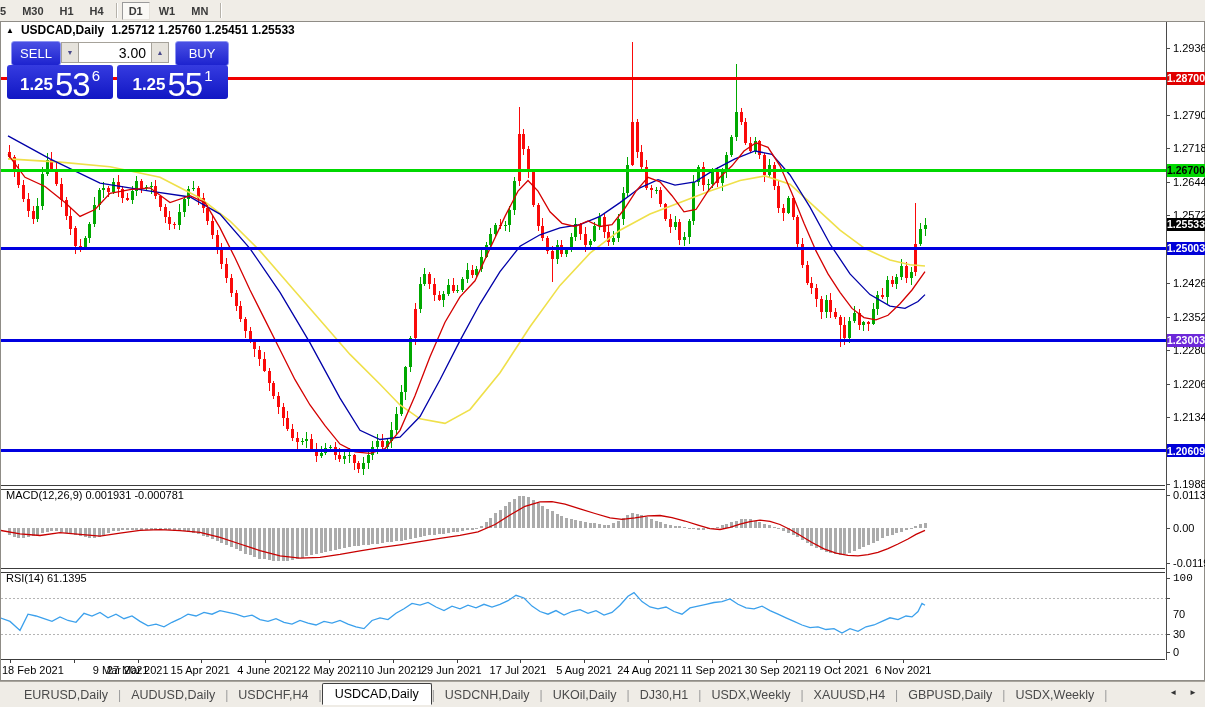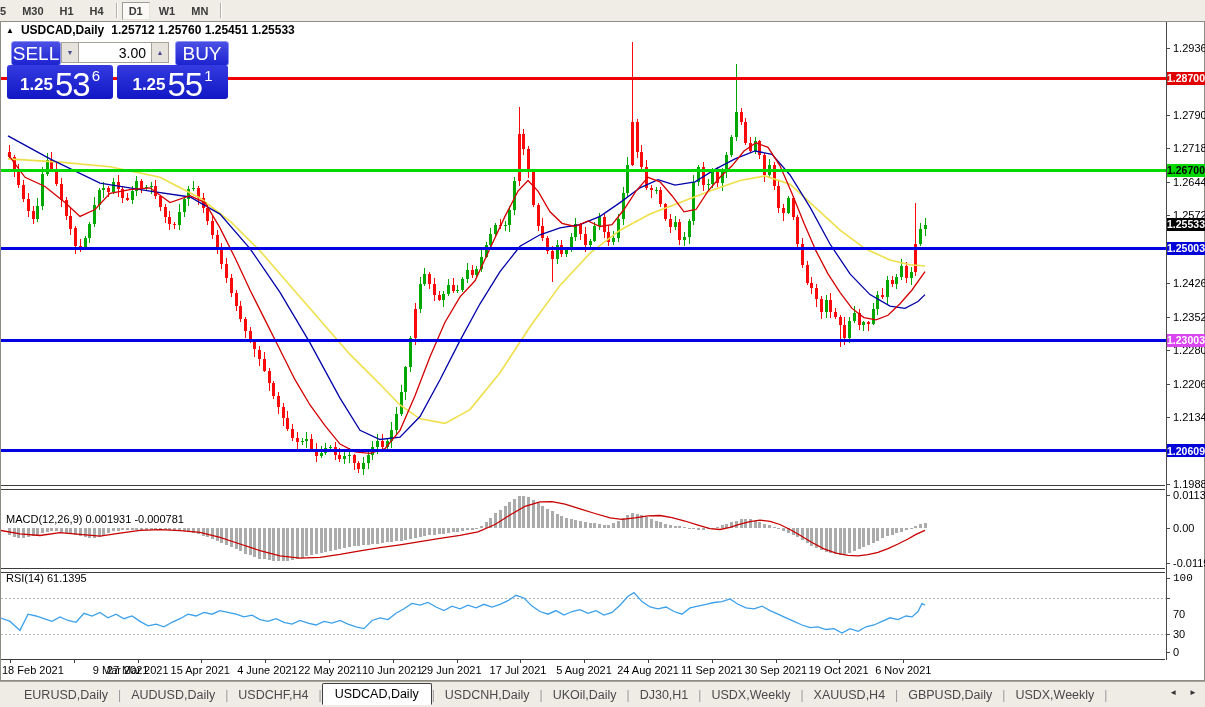--- a/index.html
+++ b/index.html
@@ -27,21 +27,21 @@
   .ax-tick{position:absolute;left:-1px;width:4px;height:1px;background:#4a4a4a;}
   .ax-lbl{position:absolute;left:6px;font-size:11px;color:#000;white-space:nowrap;}
   .ax-badge{position:absolute;left:0px;width:38px;height:13px;font-size:10.5px;font-weight:bold;
             display:flex;align-items:center;justify-content:center;white-space:nowrap;}
   
   .date-tick{position:absolute;width:1px;height:3px;background:#3c3c3c;top:660px;z-index:3;}
   .date-lbl{position:absolute;top:664px;font-size:11px;color:#000;white-space:nowrap;z-index:3;}
   
   #trade-panel{position:absolute;left:7px;top:40px;width:221px;height:59px;z-index:6;}
   .tp-btn{position:absolute;height:23px;top:1px;border:1px solid #8D95F2;border-radius:3px;color:#fff;
-          font-size:19px;display:flex;align-items:center;justify-content:center;cursor:pointer;
+          font-size:13px;display:flex;align-items:center;justify-content:center;cursor:pointer;
           background:linear-gradient(#4a50e4,#1d23cf);}
   .spin-btn{position:absolute;top:2px;width:18px;height:21px;background:#E6E3DC;border:1px solid #A6A29A;
             display:flex;align-items:center;justify-content:center;font-size:7px;color:#4a4a8a;cursor:pointer;box-sizing:border-box;}
   #spin-field{position:absolute;left:72px;top:2px;width:72px;height:21px;background:#fff;
               border-top:1px solid #A6A29A;border-bottom:1px solid #A6A29A;box-sizing:border-box;
               font-size:14px;color:#000;text-align:right;padding:2px 5px 0 0;}
   .price-box{position:absolute;top:25px;height:34px;border-radius:3px;color:#fff;
              background:linear-gradient(#353BE0,#1117C4);display:flex;align-items:flex-end;justify-content:center;cursor:pointer;}
   .price-box .sm{font-size:17px;font-weight:bold;margin:0 2px 4px 0;}
   .price-box .bg{font-size:33px;line-height:29px;letter-spacing:-1px;}
@@ -675,21 +675,21 @@
       <rect x="890.64" y="528.0" width="3" height="6.6" fill="#ABABAB" shape-rendering="crispEdges"></rect>
       <rect x="895.3599999999999" y="528.0" width="3" height="5.0" fill="#ABABAB" shape-rendering="crispEdges"></rect>
       <rect x="900.0799999999999" y="528.0" width="3" height="3.5" fill="#ABABAB" shape-rendering="crispEdges"></rect>
       <rect x="904.8" y="528.0" width="3" height="2.1" fill="#ABABAB" shape-rendering="crispEdges"></rect>
       <rect x="909.52" y="528.0" width="3" height="1.0" fill="#ABABAB" shape-rendering="crispEdges"></rect>
       <rect x="914.24" y="526.0" width="3" height="2.0" fill="#ABABAB" shape-rendering="crispEdges"></rect>
       <rect x="918.9599999999999" y="524.2" width="3" height="3.8" fill="#ABABAB" shape-rendering="crispEdges"></rect>
       <rect x="923.68" y="522.9" width="3" height="5.1" fill="#ABABAB" shape-rendering="crispEdges"></rect>
       <polyline points="0.0,530.3 20.0,533.8 40.0,535.5 60.0,532.6 80.0,534.4 100.0,536.1 120.0,533.2 140.0,530.3 160.0,529.7 180.0,530.6 200.0,532.4 220.0,537.3 240.0,544.0 260.0,550.6 280.0,555.8 300.0,558.2 320.0,557.3 340.0,554.4 360.0,550.9 380.0,547.7 400.0,544.8 420.0,541.6 440.0,538.4 460.0,535.3 478.0,531.8 495.0,524.5 510.0,515.0 525.0,506.3 540.0,501.9 552.0,501.6 565.0,504.2 580.0,508.9 595.0,513.5 610.0,517.9 622.0,519.3 635.0,517.9 648.0,515.8 660.0,515.5 672.0,517.6 685.0,521.0 698.0,525.1 710.0,528.6 720.0,529.5 730.0,527.4 740.0,524.2 750.0,521.6 760.0,520.2 770.0,521.3 780.0,524.5 790.0,529.5 800.0,535.3 812.0,542.5 824.0,548.9 836.0,553.2 848.0,555.3 858.0,555.8 868.0,554.7 878.0,552.4 888.0,548.6 898.0,544.0 908.0,539.0 916.0,534.4 925.0,530.3" fill="none" stroke="#C80000" stroke-width="1.3"></polyline>
     </svg>
-  <div class="ind-label" style="top:513px">MACD(12,26,9) 0.001931 -0.000781</div>
+  <div class="ind-label" style="top:489px">MACD(12,26,9) 0.001931 -0.000781</div>
 
   <div class="pane-sep" style="top:568px"></div>
 
   <svg class="pane" id="rsi-svg" style="top:571px" width="1165" height="88" viewBox="1 571 1165 88">
       <line x1="1" x2="1166" y1="598.0" y2="598.0" stroke="#B4B4B4" stroke-width="1" stroke-dasharray="2,2" shape-rendering="crispEdges"></line>
       <line x1="1" x2="1166" y1="634.0" y2="634.0" stroke="#B4B4B4" stroke-width="1" stroke-dasharray="2,2" shape-rendering="crispEdges"></line>
       <polyline points="0.0,617.8 10.0,621.4 20.0,630.4 28.0,614.2 36.0,616.0 44.0,618.7 52.0,621.4 60.0,616.9 68.0,620.5 76.0,622.3 84.0,613.3 92.0,616.0 100.0,612.4 108.0,617.8 116.0,614.2 124.0,618.7 132.0,616.0 140.0,621.4 148.0,625.9 156.0,624.1 164.0,626.8 172.0,622.3 180.0,618.7 188.0,614.2 196.0,616.0 204.0,612.4 212.0,614.2 220.0,610.6 228.0,612.4 236.0,614.2 244.0,616.9 252.0,615.1 260.0,619.6 268.0,621.4 276.0,618.7 284.0,622.3 292.0,624.1 300.0,620.5 308.0,623.2 316.0,625.0 324.0,621.4 332.0,623.2 340.0,620.5 348.0,624.1 356.0,626.8 364.0,628.6 372.0,620.5 380.0,617.8 388.0,619.6 396.0,613.3 404.0,608.8 412.0,603.4 420.0,605.2 428.0,602.5 436.0,607.0 444.0,610.6 452.0,606.1 460.0,608.8 468.0,605.2 476.0,607.9 484.0,604.3 492.0,607.0 500.0,604.3 508.0,600.7 516.0,595.3 524.0,598.0 532.0,606.1 540.0,611.5 548.0,614.2 556.0,610.6 564.0,615.1 572.0,611.5 580.0,609.7 588.0,613.3 596.0,610.6 604.0,615.1 612.0,612.4 620.0,605.2 628.0,596.2 634.0,592.6 642.0,601.6 650.0,607.0 658.0,608.8 666.0,607.0 674.0,611.5 682.0,614.2 690.0,607.9 698.0,606.1 706.0,604.3 714.0,602.5 722.0,601.6 730.0,598.9 738.0,604.3 746.0,607.9 754.0,608.8 762.0,606.1 770.0,610.6 778.0,614.2 786.0,617.8 794.0,621.4 802.0,625.0 810.0,627.7 818.0,626.8 826.0,629.5 834.0,628.6 842.0,633.1 850.0,628.6 858.0,631.3 866.0,626.8 874.0,625.0 882.0,621.4 890.0,617.8 898.0,619.6 906.0,616.0 912.0,616.9 918.0,611.5 922.0,603.4 925.0,605.2" fill="none" stroke="#3BA0EC" stroke-width="1.3"></polyline>
     </svg>
   <div class="ind-label" style="top:572px">RSI(14) 61.1395</div>
 
@@ -729,21 +729,21 @@
       <div class="ax-tick" style="top: 576px;"></div>
       <div class="ax-lbl" style="top: 570px; margin-top: 16px;">70</div>
       <div class="ax-tick" style="top: 612px;"></div>
       <div class="ax-lbl" style="top: 606px;">30</div>
       <div class="ax-tick" style="top: 630px;"></div>
       <div class="ax-lbl" style="top: 624px;">0</div>
       <div class="ax-badge" style="top: 49.86px; background: rgb(224, 0, 0); color: rgb(255, 255, 255);">1.28700</div>
       <div class="ax-badge" style="top: 141.86px; background: rgb(0, 216, 0); color: rgb(0, 0, 0);">1.26700</div>
       <div class="ax-badge" style="top: 195.542px; background: rgb(0, 0, 0); color: rgb(255, 255, 255);">1.25533</div>
       <div class="ax-badge" style="top: 219.922px; background: rgb(0, 0, 216); color: rgb(255, 255, 255);">1.25003</div>
-      <div class="ax-badge" style="top: 311.922px; background: #d946ef; color: rgb(255, 255, 255);">1.23003</div>
+      <div class="ax-badge" style="top: 311.922px; background: #6d28d9; color: rgb(255, 255, 255);">1.23003</div>
       <div class="ax-badge" style="top: 422.046px; background: rgb(0, 0, 216); color: rgb(255, 255, 255);">1.20609</div>
     </div>
   <div id="date-row">
       <div class="date-tick" style="left: 10px;"></div>
       <div class="date-lbl" style="left: 2px;">18 Feb 2021</div>
       <div class="date-tick" style="left: 73.8px;"></div>
       <div class="date-lbl" style="left: 45.8px; margin-left: 47px;">9 Mar 2021</div>
       <div class="date-tick" style="left: 137.6px;"></div>
       <div class="date-lbl" style="left: 106.8px;">27 Mar 2021</div>
       <div class="date-tick" style="left: 201.4px;"></div>

